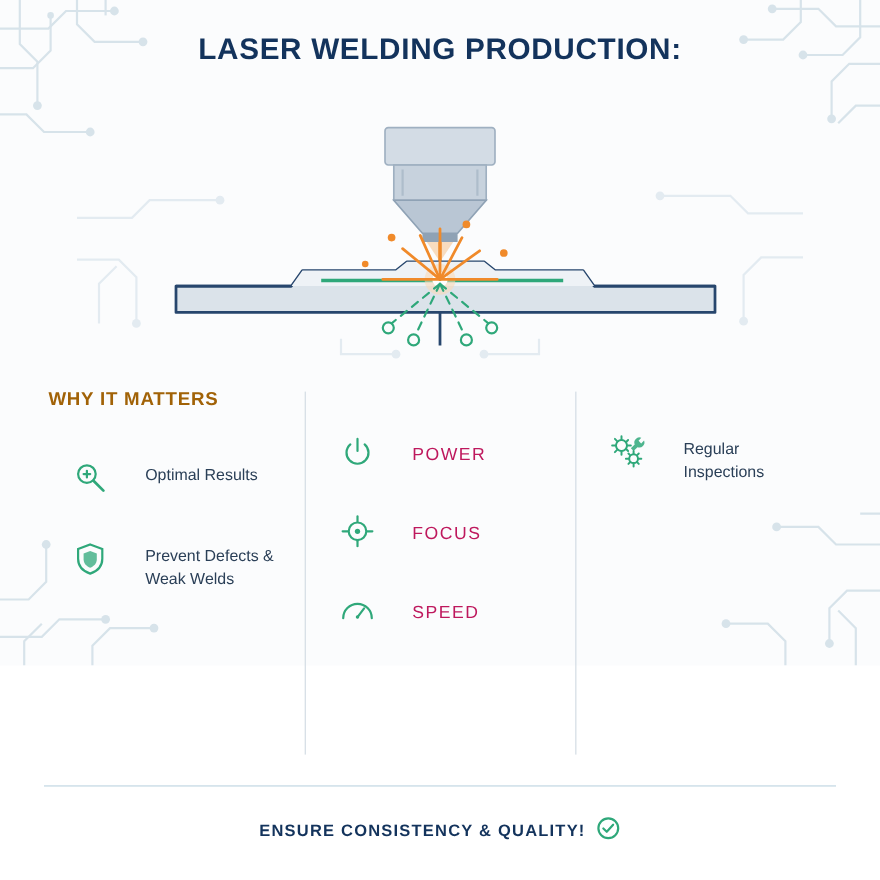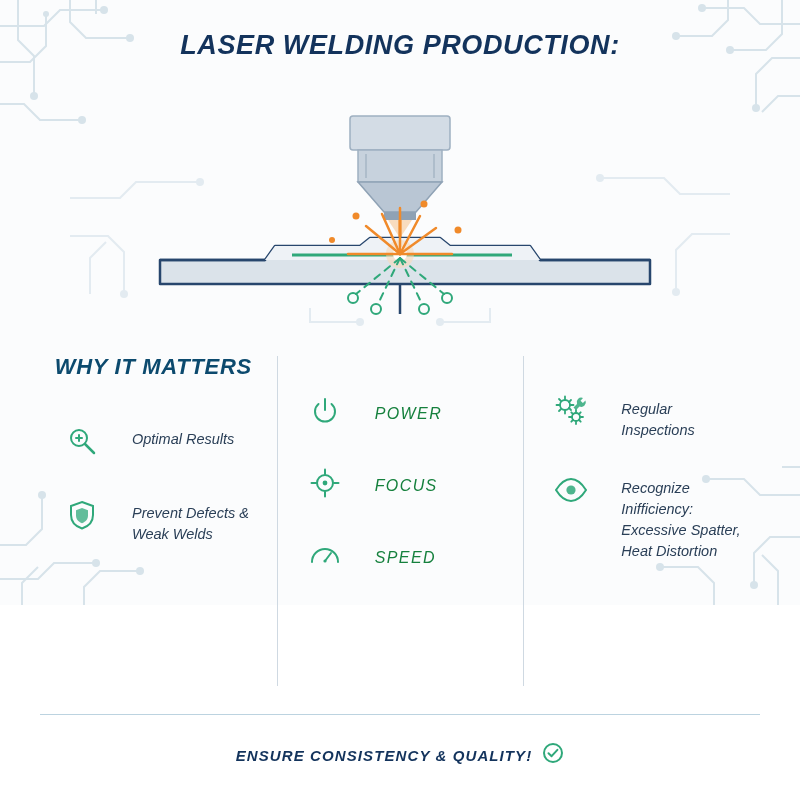--- a/index.html
+++ b/index.html
@@ -6,21 +6,20 @@
   html, body {
     width: 800px; height: 800px;
     background: #ffffff;
     font-family: "Liberation Sans", sans-serif;
     overflow: hidden;
   }
   #page {
     position: relative;
     width: 800px; height: 605px;
     background: #fbfcfd;
-    font-style: italic;
   }
   
   .circuit {
     position: absolute;
     pointer-events: none;
   }
   .circuit.tl { top: 0; left: 0; }
   .circuit.tr { top: 0; right: 0; }
   .circuit.bl { bottom: 0; left: 0; }
   .circuit.br { bottom: 0; right: 0; }
@@ -58,24 +57,23 @@
     padding: 0 14px;
   }
   .col + .col::before {
     content: "";
     position: absolute;
     left: 0; top: 4px;
     width: 1px; height: 330px;
     background: #cfd9e2;
   }
   .col-title {
-    text-align: center;
-    color: #0c4a6e;
+    color: #a16207;
     font-weight: bold;
-    font-size: 22px;
+    font-size: 17px;
     letter-spacing: 0.7px;
     line-height: 1.35;
     margin-bottom: 10px;
   }
   .col-title .l2 { display: block; }
 
   .items { margin-top: 46px; }
   .item {
     display: flex;
     align-items: flex-start;
@@ -93,21 +91,21 @@
   .item .txt {
     color: #2a3f57;
     font-size: 14.5px;
     line-height: 1.45;
     padding-top: 1px;
     margin-left: 20px;
   }
   .col-mid .items { margin-top: 46px; padding-left: 14px; }
   .col-mid .item { margin-bottom: 42px; align-items: center; }
   .col-mid .item .txt {
-    color: #15803d;
+    color: #be185d;
     font-size: 16px;
     letter-spacing: 1.4px;
   }
   .col-left .items { padding-left: 18px; }
   .col-left .item { margin-bottom: 44px; }
   .col-right .items { padding-left: 14px; }
   .col-right .item { margin-bottom: 36px; }
 
   
   #footer-rule {
@@ -376,33 +374,20 @@
                        M18.3 18.3 L20 20 M26 26 L27.7 27.7 M27.7 18.3 L26 20 M20 26 L18.3 27.7" stroke-linecap="round"></path>
               <path d="M30 4 a4.6 4.6 0 0 0-6 6 l-3.5 3.5 2.5 2.5 3.5-3.5 a4.6 4.6 0 0 0 6-6 l-2.6 2.6-2.4-2.4z" fill="#2fa87a" stroke="none" opacity="0.85"></path>
             </svg>
           </span>
           <span class="txt">
             <span>Regular</span><br>
             <span>Inspections</span>
           </span>
         </div>
 
-        <div class="item">
-          <span class="ico">
-            <svg width="34" height="26" viewBox="0 0 34 26" fill="none" stroke="#2fa87a" stroke-width="2">
-              <path d="M2 13 C7 5 12 2 17 2 C22 2 27 5 32 13 C27 21 22 24 17 24 C12 24 7 21 2 13 Z"></path>
-              <circle cx="17" cy="13" r="4.6" fill="#2fa87a" stroke="none" opacity="0.85"></circle>
-            </svg>
-          </span>
-          <span class="txt">
-            <span>Recognize Inifficiency:</span><br>
-            <span>Excessive Spatter,</span><br>
-            <span>Heat Distortion</span>
-          </span>
-        </div>
 
       </div>
     </div>
 
   </div>
 
   <div id="footer-rule"></div>
   <div id="footer">
     <span class="ftext">ENSURE CONSISTENCY &amp; QUALITY!</span>
     <span>

